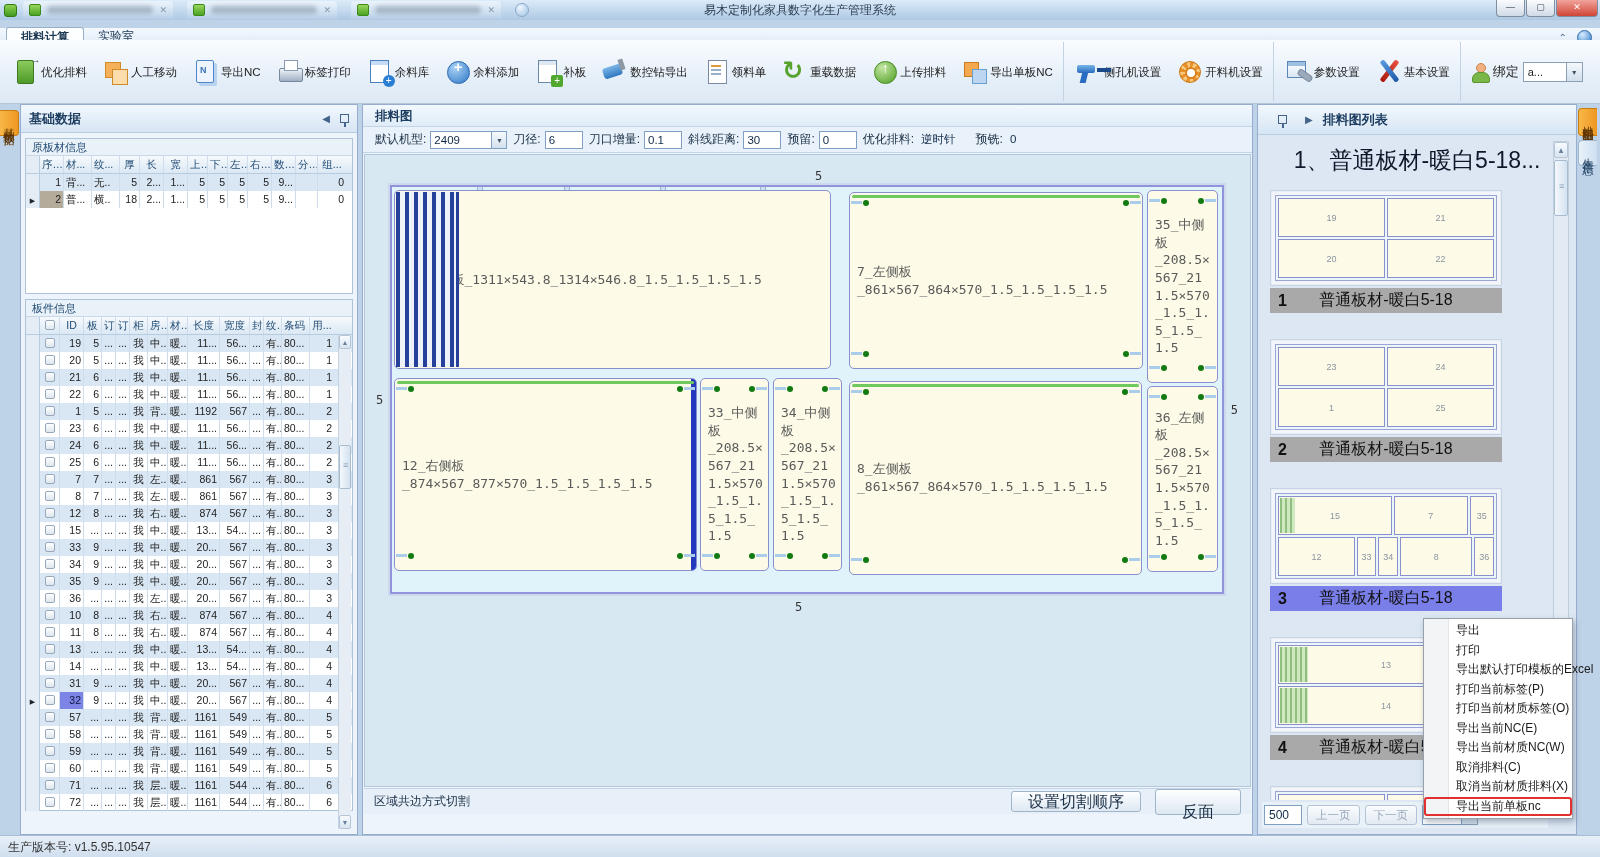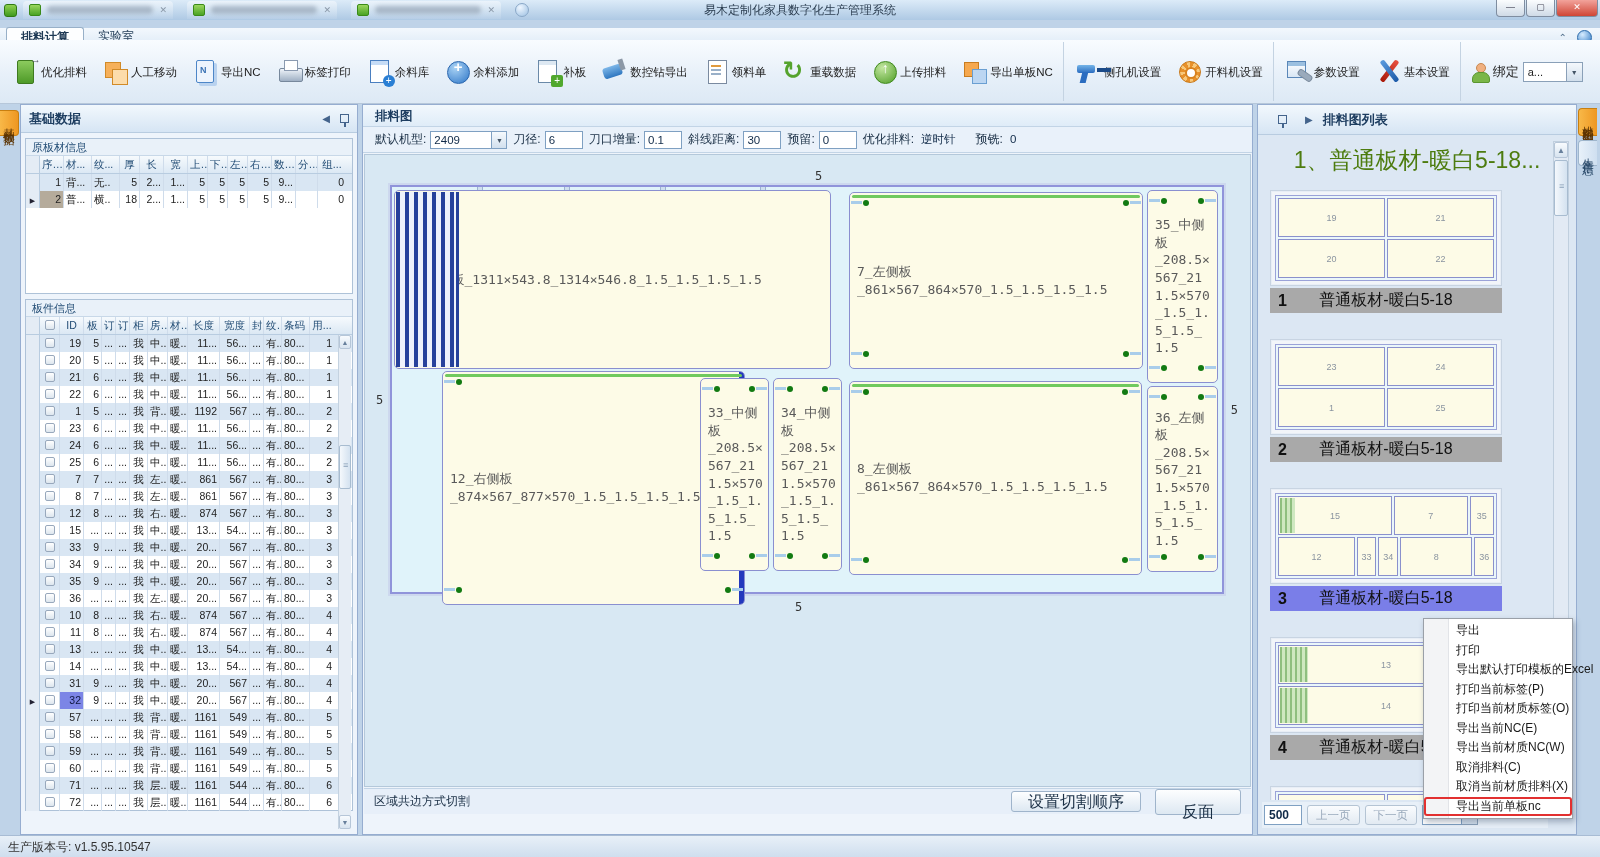--- a/index.html
+++ b/index.html
@@ -171,38 +171,38 @@
   .dot.br{right:13px;bottom:11px}.dot.br::before{right:-12px}
   .cfooter{height:26px;margin:0 1px 20px;background:#e7eff9;border-top:1px solid #c2d4e6;display:flex;align-items:center;padding:0 10px;gap:14px}
   .cfooter .note{flex:1;color:#1a2f45}
   .btn{height:21px;padding:0 16px;background:linear-gradient(#fdfeff,#dde8f2);border:1px solid #9fb4cb;border-radius:3px;font-size:16px;color:#1a2f45;line-height:19px}
 
   
   .rpanel{position:absolute;left:1257px;top:0;width:320px;height:100%;background:#dce7f3;border:1px solid #96add0}
   .rhdr{height:30px;background:linear-gradient(#f2f8fd,#d6e5f4);border-bottom:1px solid #b8cce0;display:flex;align-items:center;padding:0 10px;gap:10px}
   .rhdr .t{font-weight:bold;font-size:13px;color:#1d3d60}
   .rlist{position:absolute;left:0;top:30px;bottom:34px;right:0;overflow:hidden;padding-top:6px}
-  .listtitle{font-size:23px;color:#4d7c0f;text-align:center;margin:4px 17px 14px;white-space:nowrap}
+  .listtitle{font-size:23px;color:#0f172a;text-align:center;margin:4px 17px 14px;white-space:nowrap}
   .thumb{width:232px;margin:0 0 26px 12px}
   .timgwrap{background:#f2f5f9;border:1px solid #c8d4e2;padding:4px;box-shadow:0 0 0 1px #e8eef6 inset}
   .timg{display:flex;flex-direction:column;gap:2px;background:#eaf6fa;border:1px solid #9aa2d8;padding:2px;height:86px}
   .trow2{display:flex;gap:2px;flex:1}
   .tcell{position:relative;flex:1;background:#fdfbe7;border:1px solid #8a90cc;display:flex;align-items:center;justify-content:center;font-size:9px;color:#8a94a0}
   .tcell.strip::before{content:"";position:absolute;left:1px;top:1px;bottom:1px;width:13%;background:repeating-linear-gradient(90deg,#8fbf7f 0 2px,#cfe8c0 2px 5px)}
   .tcap{height:25px;margin-top:2px;background:#a9a9a9;display:flex;align-items:center;position:relative}
   .tcap .idx{position:absolute;left:8px;font-size:16px;font-weight:bold;color:#111}
   .tcap .cap{width:100%;text-align:center;font-size:16px;color:#111}
   .tcap.sel{background:#7a7ee8}
   .rsb{position:absolute;right:7px;top:36px;bottom:40px;width:16px;background:#e2eaf4;border:1px solid #c0cfde}
   .rsb .arr{height:16px;font-size:8px;color:#68809c;text-align:center;line-height:15px;background:linear-gradient(#f8fbfe,#d8e4f0);border:1px solid #b6c6d8;border-radius:2px}
   .rsb .arr.dn{position:absolute;bottom:0;left:0;right:0}
   .rsb .thumbbar{position:absolute;left:0;right:0;top:18px;height:56px;background:linear-gradient(90deg,#f4f8fc,#d4e2f0);border:1px solid #a8bcd0;border-radius:2px}
   .rsb .thumbbar::after{content:"≡";position:absolute;left:4px;top:20px;font-size:9px;color:#8aa0b8}
   .rpage{position:absolute;left:4px;right:28px;bottom:6px;height:26px;background:#e8f0f8;display:flex;align-items:center;gap:5px;z-index:5;padding:0 2px}
-  .rpage .numbox{width:38px;height:20px;background:#fff;border:1px solid #7fa0c2;font-weight:bold;font-size:12px;line-height:18px;padding:0 4px;color:#102a48}
+  .rpage .numbox{width:38px;height:20px;background:#fff;border:1px solid #7fa0c2;font-weight:normal;font-size:12px;line-height:18px;padding:0 4px;color:#102a48}
   .pgbtn{height:20px;padding:0 8px;background:linear-gradient(#fafcfe,#e2eaf2);border:1px solid #b4c4d4;border-radius:3px;color:#9aaabc;font-size:11.5px;line-height:18px}
   .rpage .combo{display:flex}
   .rpage .combo .v{width:40px;height:20px;background:#fff;border:1px solid #7fa0c2;font-size:12px;line-height:18px;padding:0 5px}
 
   
   .cmenu{position:absolute;left:1423px;top:514px;width:150px;background:#fff;border:1px solid #9aa0a8;box-shadow:2px 3px 6px rgba(40,60,90,.35);padding:2px 0;z-index:50}
   .cmenu::before{content:"";position:absolute;left:0;top:0;bottom:0;width:24px;background:#f3f4f6;border-right:1px solid #e2e4e8}
   .cmitem{position:relative;height:19.5px;line-height:19px;padding-left:32px;font-size:12px;color:#1a1a1a;white-space:nowrap;z-index:1}
   .cmitem.hl{box-shadow:inset 0 0 0 2px #e23030;border-radius:3px}
 
@@ -1100,21 +1100,21 @@
             </div>
               <div class="panel dots" style="left: 755px; top: 3px; width: 71px; height: 193px;">
               
               <span class="dot tl"></span>
               <span class="dot tr"></span>
               <span class="dot bl"></span>
               <span class="dot br"></span>
               <span>35_中侧板
 _208.5×567_211.5×570_1.5_1.5_1.5_1.5</span>
             </div>
-              <div class="panel topline dots shared" style="left: 2px; top: 184px; width: 303px; height: 234px; margin-left: 48px;">
+              <div class="panel topline dots shared" style="left: 2px; top: 191px; width: 303px; height: 193px;">
               <span class="sharedbar"></span>
               <span class="dot tl"></span>
               <span class="dot tr"></span>
               <span class="dot bl"></span>
               <span class="dot br"></span>
               <span>12_右侧板
 _874×567_877×570_1.5_1.5_1.5_1.5</span>
             </div>
               <div class="panel dots" style="left: 308px; top: 191px; width: 69px; height: 193px;">
               

